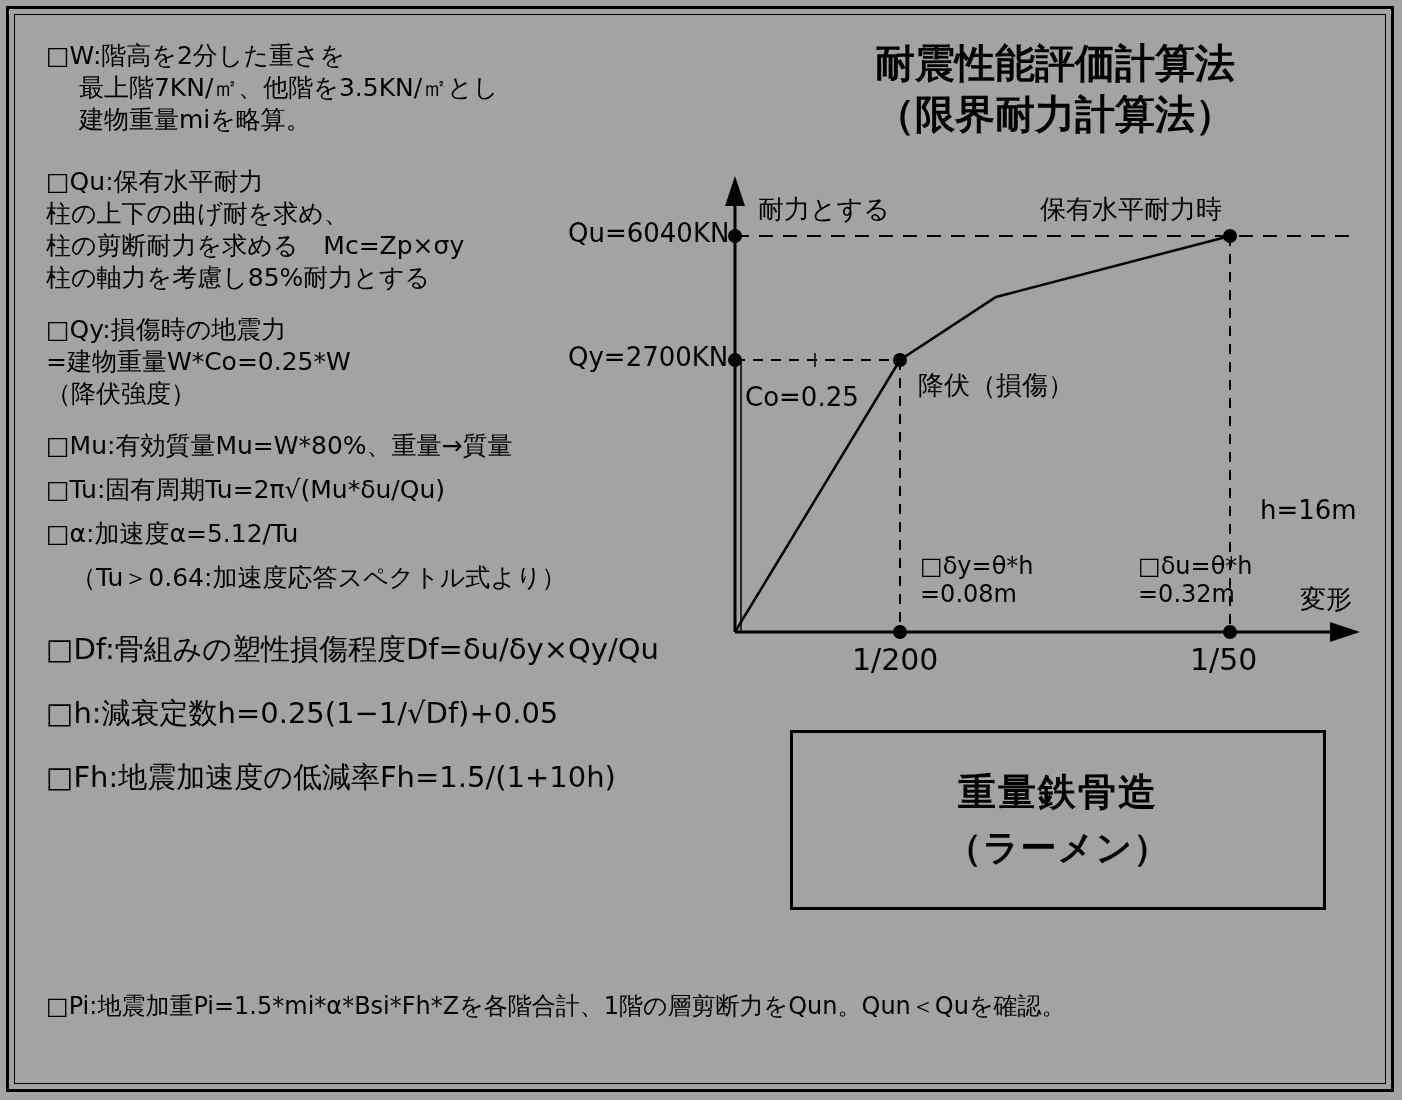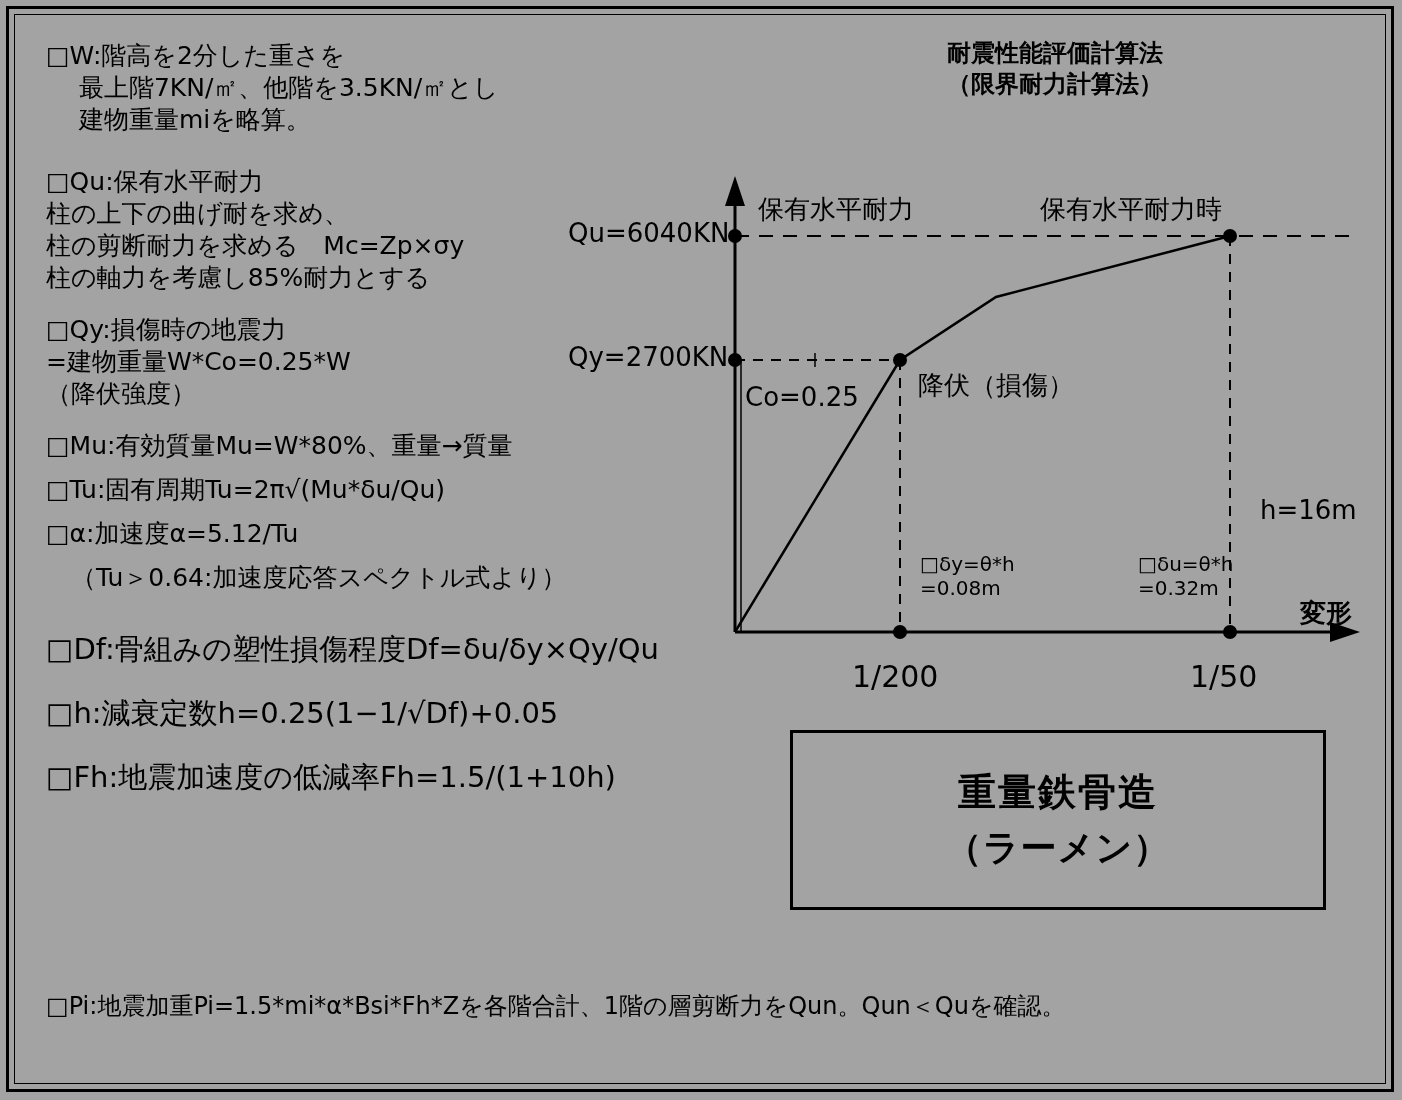--- a/index.html
+++ b/index.html
@@ -68,50 +68,49 @@
     white-space: nowrap;
   }
 
   
   .chart-title {
     position: absolute;
     left: 735px;
     top: 38px;
     width: 640px;
     text-align: center;
-    font-size: 24px;
+    font-size: 40px;
     line-height: 1.28;
     font-weight: 700;
     white-space: pre-wrap;
   }
 
   
   .chart-wrap {
     position: absolute;
     left: 560px;
     top: 170px;
     width: 820px;
     height: 540px;
   }
   .chart-svg {
     position: absolute;
     left: 0;
     top: 0;
   }
   .clabel {
     position: absolute;
-    font-size: 20px;
+    font-size: 24px;
     white-space: nowrap;
   }
   .clabel.big {
     font-size: 26px;
   }
   .clabel.axisnum {
     font-size: 30px;
-    margin-top: 17px;
   }
 
   
   .struct-box {
     position: absolute;
     left: 790px;
     top: 730px;
     width: 536px;
     height: 180px;
     border: 3px solid #000;
@@ -200,36 +199,36 @@
       <circle cx="175" cy="190" r="7" fill="#000"></circle>
       <circle cx="340" cy="190" r="7" fill="#000"></circle>
       <circle cx="670" cy="66" r="7" fill="#000"></circle>
       <circle cx="340" cy="462" r="7" fill="#000"></circle>
       <circle cx="670" cy="462" r="7" fill="#000"></circle>
     </svg>
 
     <div class="clabel big" style="left:8px; top:48px;">Qu=6040KN</div>
     <div class="clabel big" style="left:8px; top:172px;">Qy=2700KN</div>
 
-    <div class="clabel big" style="left:198px; top:22px;">保有水平耐力</div>
+    <div class="clabel big" style="left:198px; top:22px;">耐力とする</div>
     <div class="clabel big" style="left:480px; top:22px;">保有水平耐力時</div>
 
     <div class="clabel big" style="left:185px; top:212px;">Co=0.25</div>
     <div class="clabel big" style="left:358px; top:198px;">降伏（損傷）</div>
 
     <div class="clabel big" style="left:700px; top:325px;">h=16m</div>
 
     <div class="clabel" style="left:360px; top:382px; white-space:pre;">□δy=θ*h
 =0.08m</div>
     <div class="clabel" style="left:578px; top:382px; white-space:pre;">□δu=θ*h
 =0.32m</div>
 
     <div class="clabel axisnum" style="left:292px; top:472px;">1/200</div>
     <div class="clabel axisnum" style="left:630px; top:472px;">1/50</div>
 
-    <div class="clabel big" style="left:740px; top:426px;font-weight:bold;">変形</div>
+    <div class="clabel big" style="left:740px; top:412px;">変形</div>
   </div>
 
   <div class="struct-box">
     <div class="line1">重量鉄骨造</div>
     <div class="line2">（ラーメン）</div>
   </div>
 </div>
 
 </body></html>

